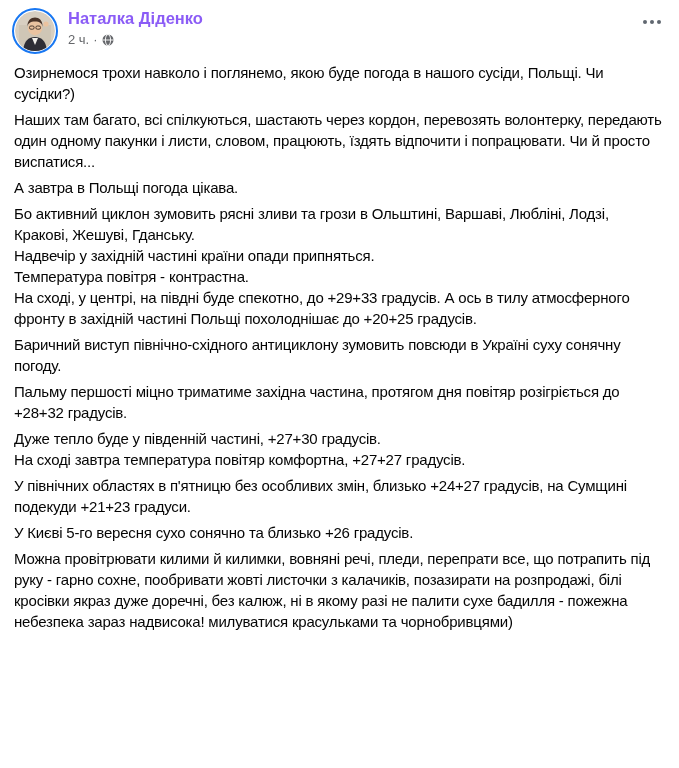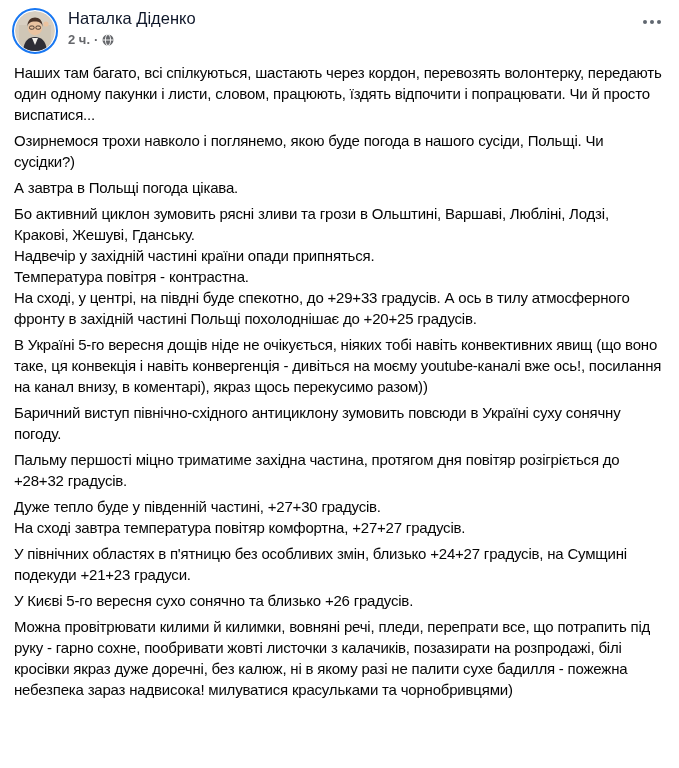--- a/index.html
+++ b/index.html
@@ -30,34 +30,33 @@
   }
   .avatar-img {
     width: 40px; height: 40px;
     border-radius: 50%;
     overflow: hidden;
     display: block;
   }
   .header-text { margin-left: 10px; flex: 1 1 auto; min-width: 0; }
   .author-name {
     font-size: 16.5px;
-    font-weight: 400;
+    font-weight: 700;
     line-height: 21px;
-    color: #0f172a;
+    color: #8b5cf6;
     cursor: pointer;
   }
   .post-meta {
     display: flex;
     align-items: center;
     gap: 4px;
     font-size: 13px;
     color: #65676b;
     line-height: 17px;
     margin-top: 2px;
-    font-weight: bold;
   }
   .timestamp { cursor: pointer; }
   .globe { display: inline-flex; margin-top: 1px; }
 
   .more-button {
     background: none; border: none; cursor: pointer;
     display: flex; gap: 3px; align-items: center;
     padding: 10px 2px; margin-top: 2px;
   }
   .more-button .dot {
@@ -126,28 +125,27 @@
 
     <button class="more-button" aria-label="Actions">
       <span class="dot"></span>
       <span class="dot"></span>
       <span class="dot"></span>
     </button>
 
   </header>
 
   <div class="post-text">
+      <p class="post-paragraph">Озирнемося трохи навколо і поглянемо, якою буде погода в нашого сусіди, Польщі. Чи сусідки?)</p>
       <p class="post-paragraph">Наших там багато, всі спілкуються, шастають через кордон, перевозять волонтерку, передають один одному пакунки і листи, словом, працюють, їздять відпочити і попрацювати. Чи й просто виспатися...</p>
-      <p class="post-paragraph">Озирнемося трохи навколо і поглянемо, якою буде погода в нашого сусіди, Польщі. Чи сусідки?)</p>
       <p class="post-paragraph">А завтра в Польщі погода цікава.</p>
       <p class="post-paragraph">Бо активний циклон зумовить рясні зливи та грози в Ольштині, Варшаві, Любліні, Лодзі, Кракові, Жешуві, Гданську.
 Надвечір у західній частині країни опади припняться.
 Температура повітря - контрастна.
 На сході, у центрі, на півдні буде спекотно, до +29+33 градусів. А ось в тилу атмосферного фронту в західній частині Польщі похолоднішає до +20+25 градусів.</p>
-      <p class="post-paragraph">В Україні 5-го вересня дощів ніде не очікується, ніяких тобі навіть конвективних явищ (що воно таке, ця конвекція і навіть конвергенція - дивіться на моєму youtube-каналі вже ось!, посилання на канал внизу, в коментарі), якраз щось перекусимо разом))</p>
       <p class="post-paragraph">Баричний виступ північно-східного антициклону зумовить повсюди в Україні суху сонячну погоду.</p>
       <p class="post-paragraph">Пальму першості міцно триматиме західна частина, протягом дня повітяр розігріється до +28+32 градусів.</p>
       <p class="post-paragraph">Дуже тепло буде у південній частині, +27+30 градусів.
 На сході завтра температура повітяр комфортна, +27+27 градусів.</p>
       <p class="post-paragraph">У північних областях в п'ятницю без особливих змін, близько +24+27 градусів, на Сумщині подекуди +21+23 градуси.</p>
       <p class="post-paragraph">У Києві 5-го вересня сухо сонячно та близько +26 градусів.</p>
       <p class="post-paragraph">Можна провітрювати килими й килимки, вовняні речі, пледи, перепрати все, що потрапить під руку - гарно сохне, пообривати жовті листочки з калачиків, позазирати на розпродажі, білі кросівки якраз дуже доречні, без калюж, ні в якому разі не палити сухе бадилля - пожежна небезпека зараз надвисока! милуватися красульками та чорнобривцями)</p>
     </div>
 
 </div>

